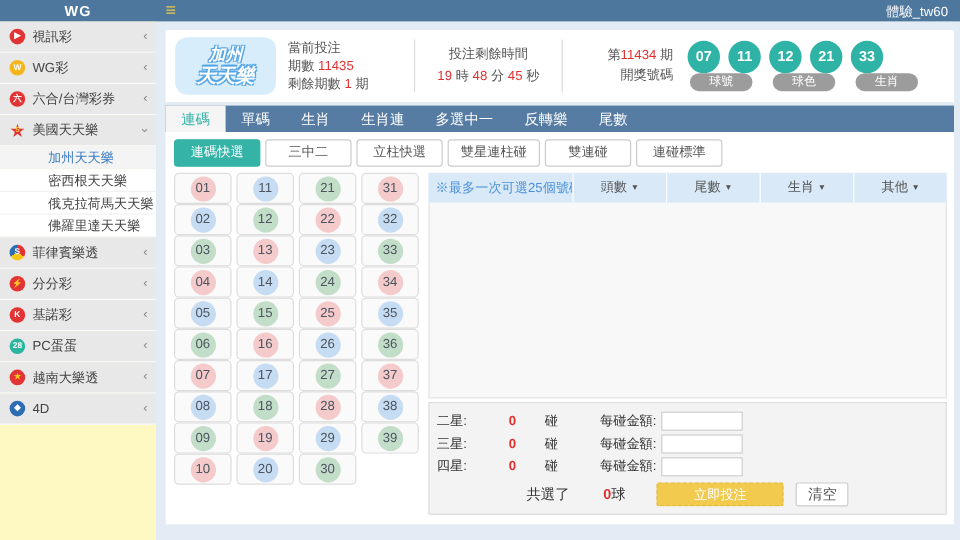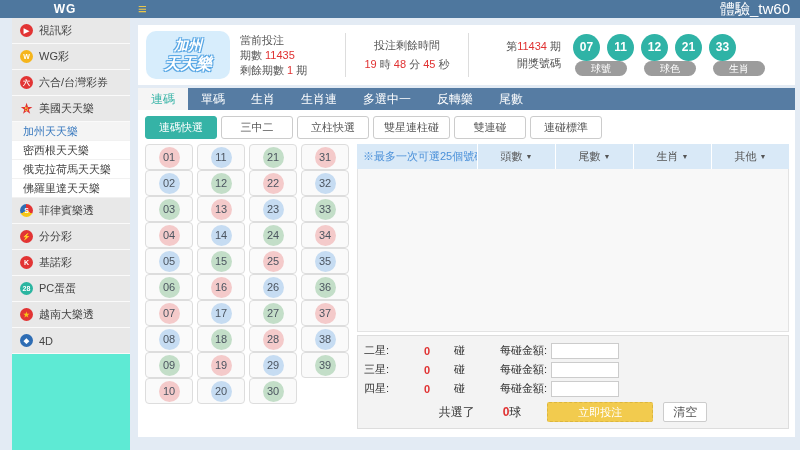--- a/index.html
+++ b/index.html
@@ -6,36 +6,36 @@
   body{width:800px;height:450px;position:relative;overflow:hidden;background:#e3ebf4;
        font-family:"Liberation Sans",sans-serif;-webkit-font-smoothing:antialiased}
   .red{color:var(--red)}
   [data-interactable="true"]{cursor:pointer}
 
   
   .topbar{position:absolute;left:0;top:0;width:800px;height:18px;background:var(--topbar);
           display:flex;align-items:center;color:#fff}
   .brand{width:130px;text-align:center;font-size:12px;font-weight:bold;letter-spacing:1px}
   .hamburger{color:#e9c64b;font-size:15px;line-height:16px;margin-left:8px;font-weight:bold}
-  .user{margin-left:auto;margin-right:10px;font-size:15px}
-
-  
-  .sidebar{position:absolute;left:12px;top:18px;width:130px;bottom:0;background:#5eead4;overflow:hidden}
+  .user{margin-left:auto;margin-right:10px;font-size:11px}
+
+  
+  .sidebar{position:absolute;left:0;top:18px;width:130px;bottom:0;background:#fef9c3;overflow:hidden}
   .s-item{height:26px;display:flex;align-items:center;padding:0 7px 0 8px;background:#e8e8e8;
           border-bottom:1px solid #fafafa;font-size:11px;color:#444;box-sizing:border-box}
   .s-icon{width:13px;height:13px;border-radius:50%;margin-right:6px;flex-shrink:0;
           display:flex;align-items:center;justify-content:center;font-size:7px;font-weight:bold;
           color:#fff;position:relative;line-height:1}
   .icon-star{background:transparent!important;font-size:13px}
   .star-five{position:absolute;left:50%;top:50%;transform:translate(-50%,-46%);font-size:6px;color:#f8d03c}
   .icon-pinwheel{background:conic-gradient(#e23434 0 120deg,#f5c518 120deg 240deg,#2e6db4 240deg 360deg)}
   .s-label{flex:1;white-space:nowrap;overflow:hidden}
   .s-chev{color:#888;font-size:11px;line-height:1}
   .s-chev.down{transform:rotate(-90deg)}
-  .s-sub{height:19px;display:flex;align-items:center;padding-left:11px;background:#fff;
+  .s-sub{height:19px;display:flex;align-items:center;padding-left:40px;background:#fff;
          border-bottom:1px solid #f1f1f1;font-size:11px;color:#444;box-sizing:border-box}
   .s-sub.active{color:#3a7abf;background:#f4f4f4}
 
   
   .main{position:absolute;left:130px;top:18px;right:0;bottom:0;box-sizing:border-box;
         padding:7px 5px 0 8px;background:#e3ebf4}
   .header-card{height:60px;background:#fff;display:flex;align-items:center;padding:0 8px}
   .logo{width:84px;height:48px;background:#d7edfc;border-radius:10px;text-align:center;
         font-style:italic;font-weight:bold;color:#fff;box-sizing:border-box;padding-top:5px;
         text-shadow:-1px -1px 0 #57a6e4,1px -1px 0 #57a6e4,-1px 1px 0 #57a6e4,1px 1px 0 #57a6e4}

